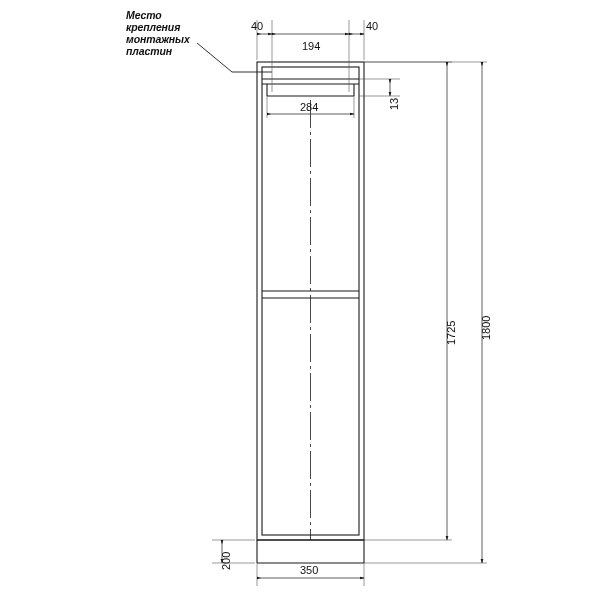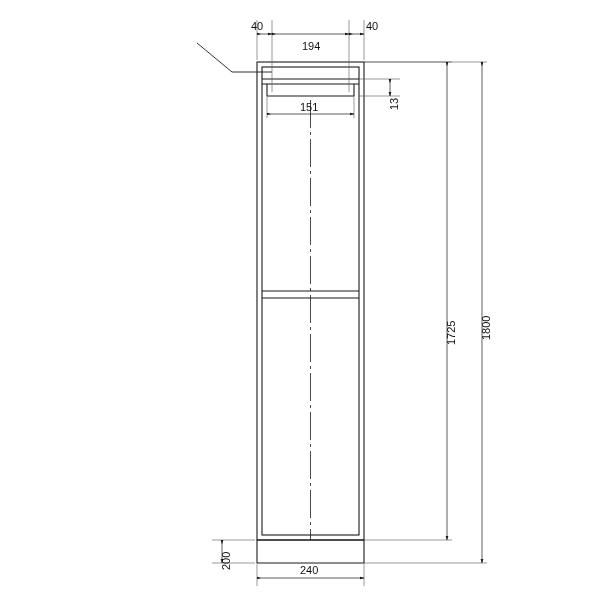--- a/index.html
+++ b/index.html
@@ -120,32 +120,36 @@
       <line x1="349" y1="34" x2="364" y2="34"></line>
       <line x1="267" y1="114" x2="354" y2="114"></line>
       <line x1="390" y1="79" x2="390" y2="96"></line>
       <line x1="447" y1="62" x2="447" y2="540"></line>
       <line x1="482" y1="62" x2="482" y2="563"></line>
       <line x1="222" y1="540" x2="222" y2="563"></line>
       <line x1="257" y1="578" x2="364" y2="578"></line>
     </g>
   </svg>
 
+  <div class="note" style="left:126px; top:9px;">Место
+крепления
+монтажных
+пластин</div>
 
   <div class="dim" style="left:251px; top:20px;">40</div>
 
   <div class="dim" style="left:302px; top:20px;margin-top:20px;">194</div>
 
   <div class="dim" style="left:366px; top:20px;">40</div>
 
-  <div class="dim" style="left:300px; top:101px;">151</div>
+  <div class="dim" style="left:300px; top:101px;">284</div>
 
   <div class="dim vert" style="left:388px; top:110px;">13</div>
 
   <div class="dim vert" style="left:445px; top:345px;">1725</div>
 
   <div class="dim vert" style="left:480px; top:340px;">1800</div>
 
   <div class="dim vert" style="left:220px; top:570px;">200</div>
 
-  <div class="dim" style="left:300px; top:564px;">240</div>
+  <div class="dim" style="left:300px; top:564px;">350</div>
 
 </div>
 
 </body></html>

